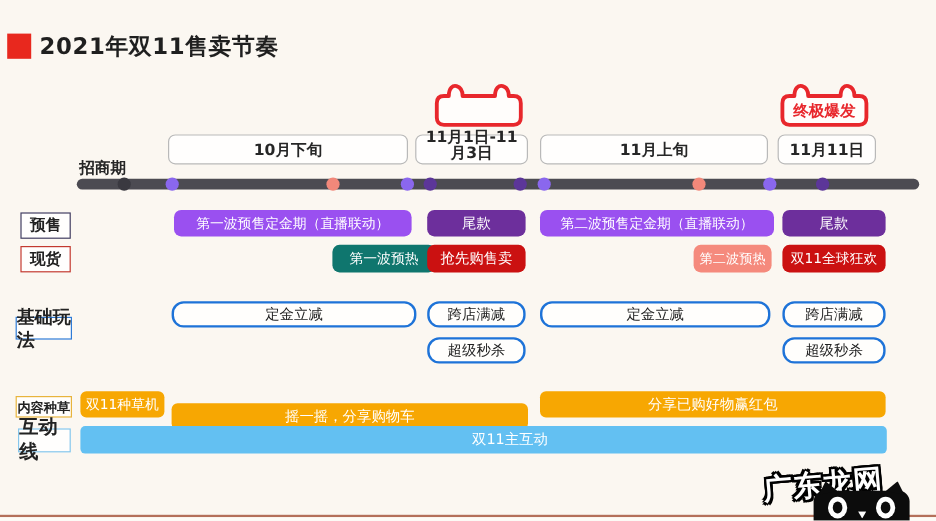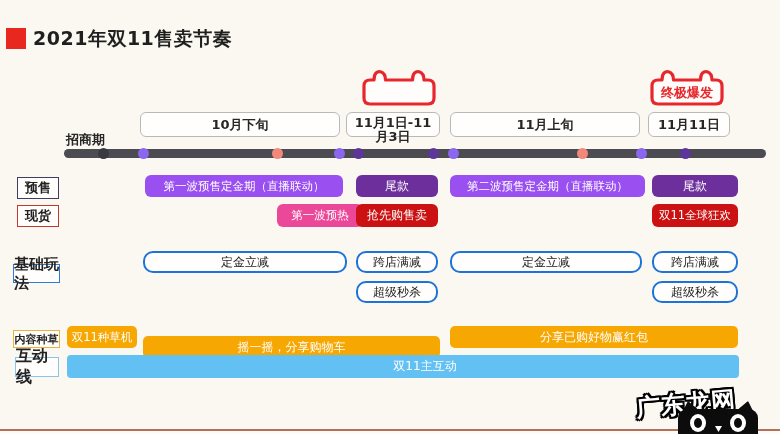--- a/index.html
+++ b/index.html
@@ -11,21 +11,21 @@
   .page-title{position:absolute;left:33px;top:26px;font-size:19px;font-weight:600;color:#1f1f1f;letter-spacing:.5px;}
 
   
   .burst{position:absolute;width:78px;height:40px;}
   .burst svg{position:absolute;left:0;top:0;}
   .burst .burst-label{position:absolute;left:0;right:0;top:16px;text-align:center;color:#e8272c;font-size:13px;font-weight:700;}
 
   
   .period-box{position:absolute;top:112px;height:25px;background:#fffefd;border:1px solid #b9b9b9;border-radius:6px;
     display:flex;align-items:center;justify-content:center;font-size:13px;font-weight:600;color:#262626;box-sizing:border-box;}
-  .period-box.wrap{align-items:flex-start;}
+  .period-box.wrap{align-items:flex-end;}
   .period-box.wrap span{display:block;width:88px;text-align:center;line-height:14px;padding-top:3px;}
   .phase-label{position:absolute;left:66px;top:131px;font-size:13px;font-weight:700;color:#262626;}
 
   
   .tl-bar{position:absolute;left:64px;top:149px;width:702px;height:9px;border-radius:5px;background:#4c4b52;}
   .tl-dot{position:absolute;top:148px;width:11px;height:11px;border-radius:50%;}
 
   
   .row-label{position:absolute;background:#fffefd;display:flex;align-items:center;justify-content:center;
     color:#222;box-sizing:border-box;font-weight:600;}
@@ -105,22 +105,23 @@
   <div class="row-label" style="left:17px;top:205px;width:42px;height:22px;border:1.5px solid #c3392f;font-size:13px;">现货</div>
   <div class="row-label" style="left:13px;top:264px;width:47px;height:19px;border:1.5px solid #2e7bd6;font-size:15px;">基础玩法</div>
   <div class="row-label" style="left:13px;top:330px;width:47px;height:18px;border:1.5px solid #e8b43c;font-size:11px;">内容种草</div>
   <div class="row-label" style="left:15px;top:357px;width:44px;height:20px;border:1.5px solid #85c6ec;font-size:16px;">互动线</div>
 
   <div class="bar" style="left:145px;top:175px;width:198px;height:22px;background:#9a50f0;font-size:11.5px;">第一波预售定金期（直播联动）</div>
   <div class="bar" style="left:356px;top:175px;width:82px;height:22px;background:#6d2f9c;">尾款</div>
   <div class="bar" style="left:450px;top:175px;width:195px;height:22px;background:#9a50f0;font-size:11.5px;">第二波预售定金期（直播联动）</div>
   <div class="bar" style="left:652px;top:175px;width:86px;height:22px;background:#6d2f9c;">尾款</div>
 
-  <div class="bar" style="left:277px;top:204px;width:86px;height:23px;background:#ec4899;font-size:11.5px;">第一波预热</div>
+  <div class="bar" style="left:277px;top:204px;width:86px;height:23px;background:#0f766e;font-size:11.5px;">第一波预热</div>
   <div class="bar" style="left:356px;top:204px;width:82px;height:23px;background:#cb1111;">抢先购售卖</div>
+  <div class="bar" style="left:578px;top:204px;width:65px;height:23px;background:#f58a7d;font-size:11px;">第二波预热</div>
   <div class="bar" style="left:652px;top:204px;width:86px;height:23px;background:#cb1111;font-size:11.5px;">双11全球狂欢</div>
 
   <div class="bar play" style="left:143px;top:251px;width:204px;height:22px;">定金立减</div>
   <div class="bar play" style="left:356px;top:251px;width:82px;height:22px;">跨店满减</div>
   <div class="bar play" style="left:356px;top:281px;width:82px;height:22px;">超级秒杀</div>
   <div class="bar play" style="left:450px;top:251px;width:192px;height:22px;">定金立减</div>
   <div class="bar play" style="left:652px;top:251px;width:86px;height:22px;">跨店满减</div>
   <div class="bar play" style="left:652px;top:281px;width:86px;height:22px;">超级秒杀</div>
 
   <div class="bar orange" style="left:67px;top:326px;width:70px;height:22px;font-size:11.5px;">双11种草机</div>

